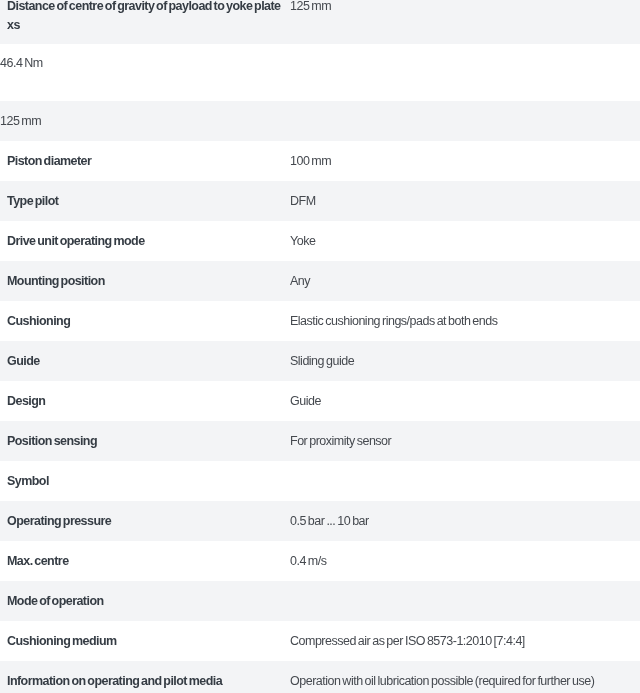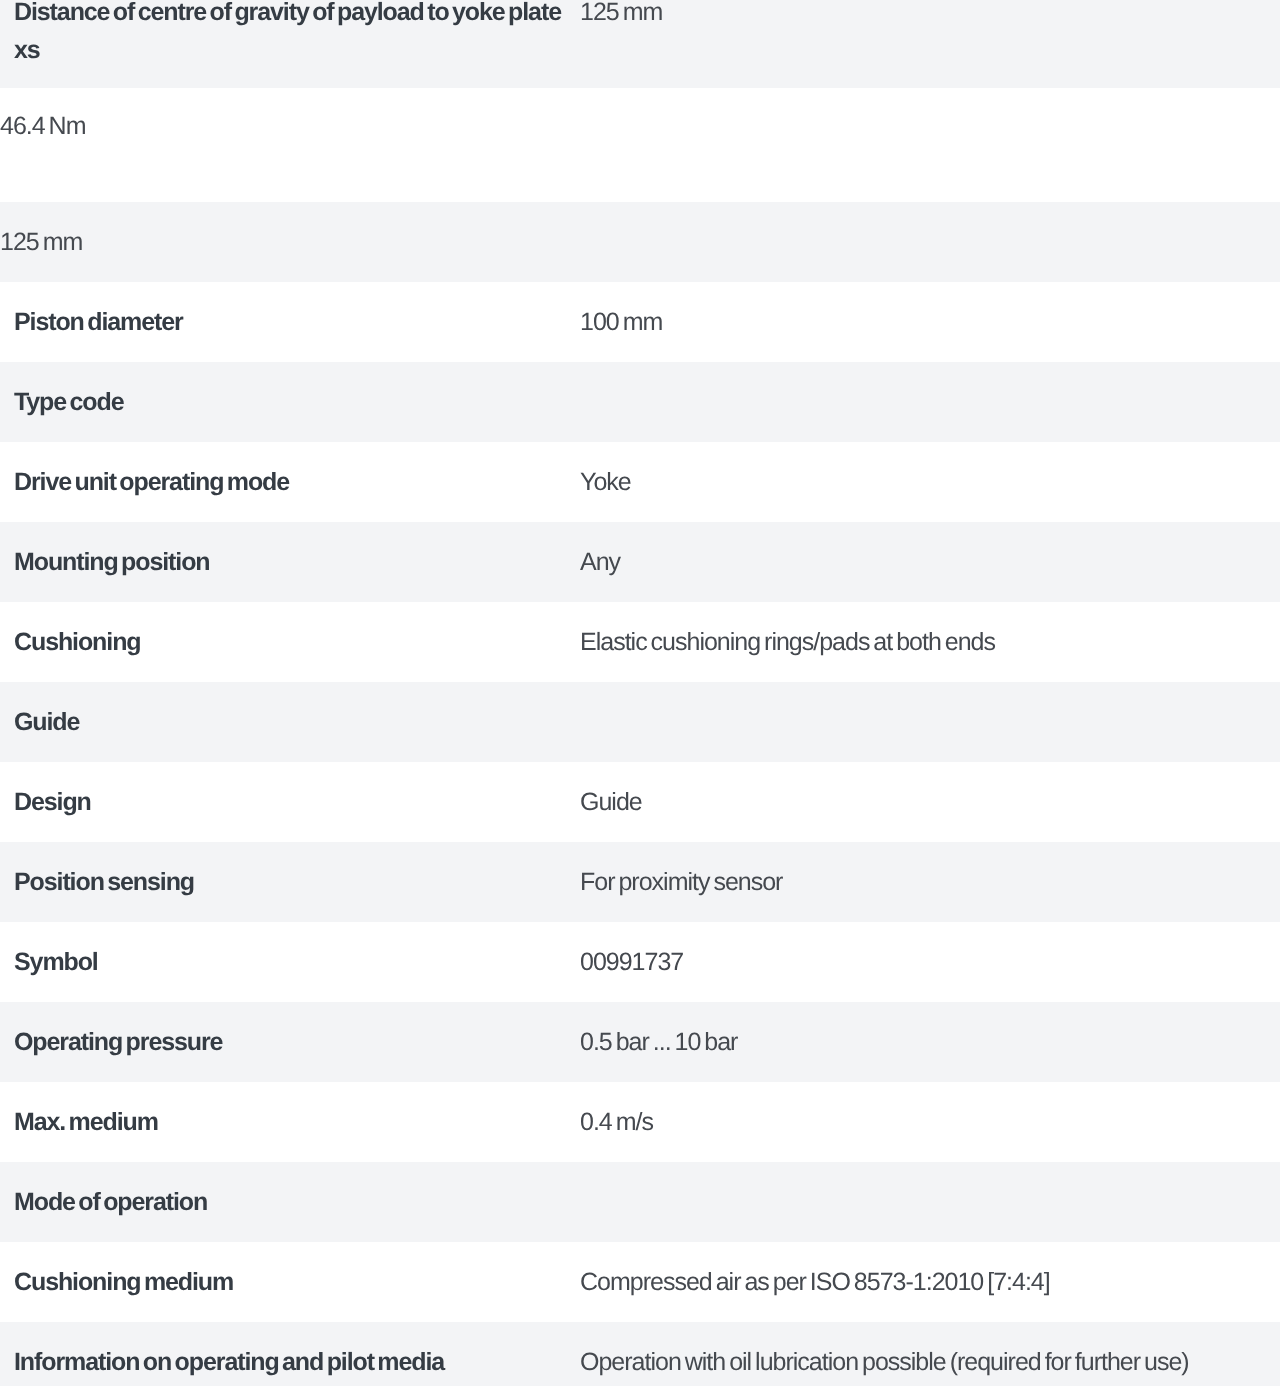--- a/index.html
+++ b/index.html
@@ -67,64 +67,65 @@
   <div class="row">
     <div class="val">125 mm</div>
   </div>
 
   <div class="row">
     <div class="label">Piston diameter</div>
     <div class="val">100 mm</div>
   </div>
 
   <div class="row">
-    <div class="label">Type code</div>
+    <div class="label">Type pilot</div>
+    <div class="val">DFM</div>
   </div>
 
   <div class="row">
     <div class="label">Drive unit operating mode</div>
     <div class="val">Yoke</div>
   </div>
 
   <div class="row">
     <div class="label">Mounting position</div>
     <div class="val">Any</div>
   </div>
 
   <div class="row">
     <div class="label">Cushioning</div>
     <div class="val">Elastic cushioning rings/pads at both ends</div>
   </div>
 
   <div class="row">
     <div class="label">Guide</div>
+    <div class="val">Sliding guide</div>
   </div>
 
   <div class="row">
     <div class="label">Design</div>
     <div class="val">Guide</div>
   </div>
 
   <div class="row">
     <div class="label">Position sensing</div>
     <div class="val">For proximity sensor</div>
   </div>
 
   <div class="row">
     <div class="label">Symbol</div>
-    <div class="val">00991737</div>
   </div>
 
   <div class="row">
     <div class="label">Operating pressure</div>
     <div class="val">0.5 bar ... 10 bar</div>
   </div>
 
   <div class="row">
-    <div class="label">Max. medium</div>
+    <div class="label">Max. centre</div>
     <div class="val">0.4 m/s</div>
   </div>
 
   <div class="row">
     <div class="label">Mode of operation</div>
   </div>
 
   <div class="row">
     <div class="label">Cushioning medium</div>
     <div class="val">Compressed air as per ISO 8573-1:2010 [7:4:4]</div>

